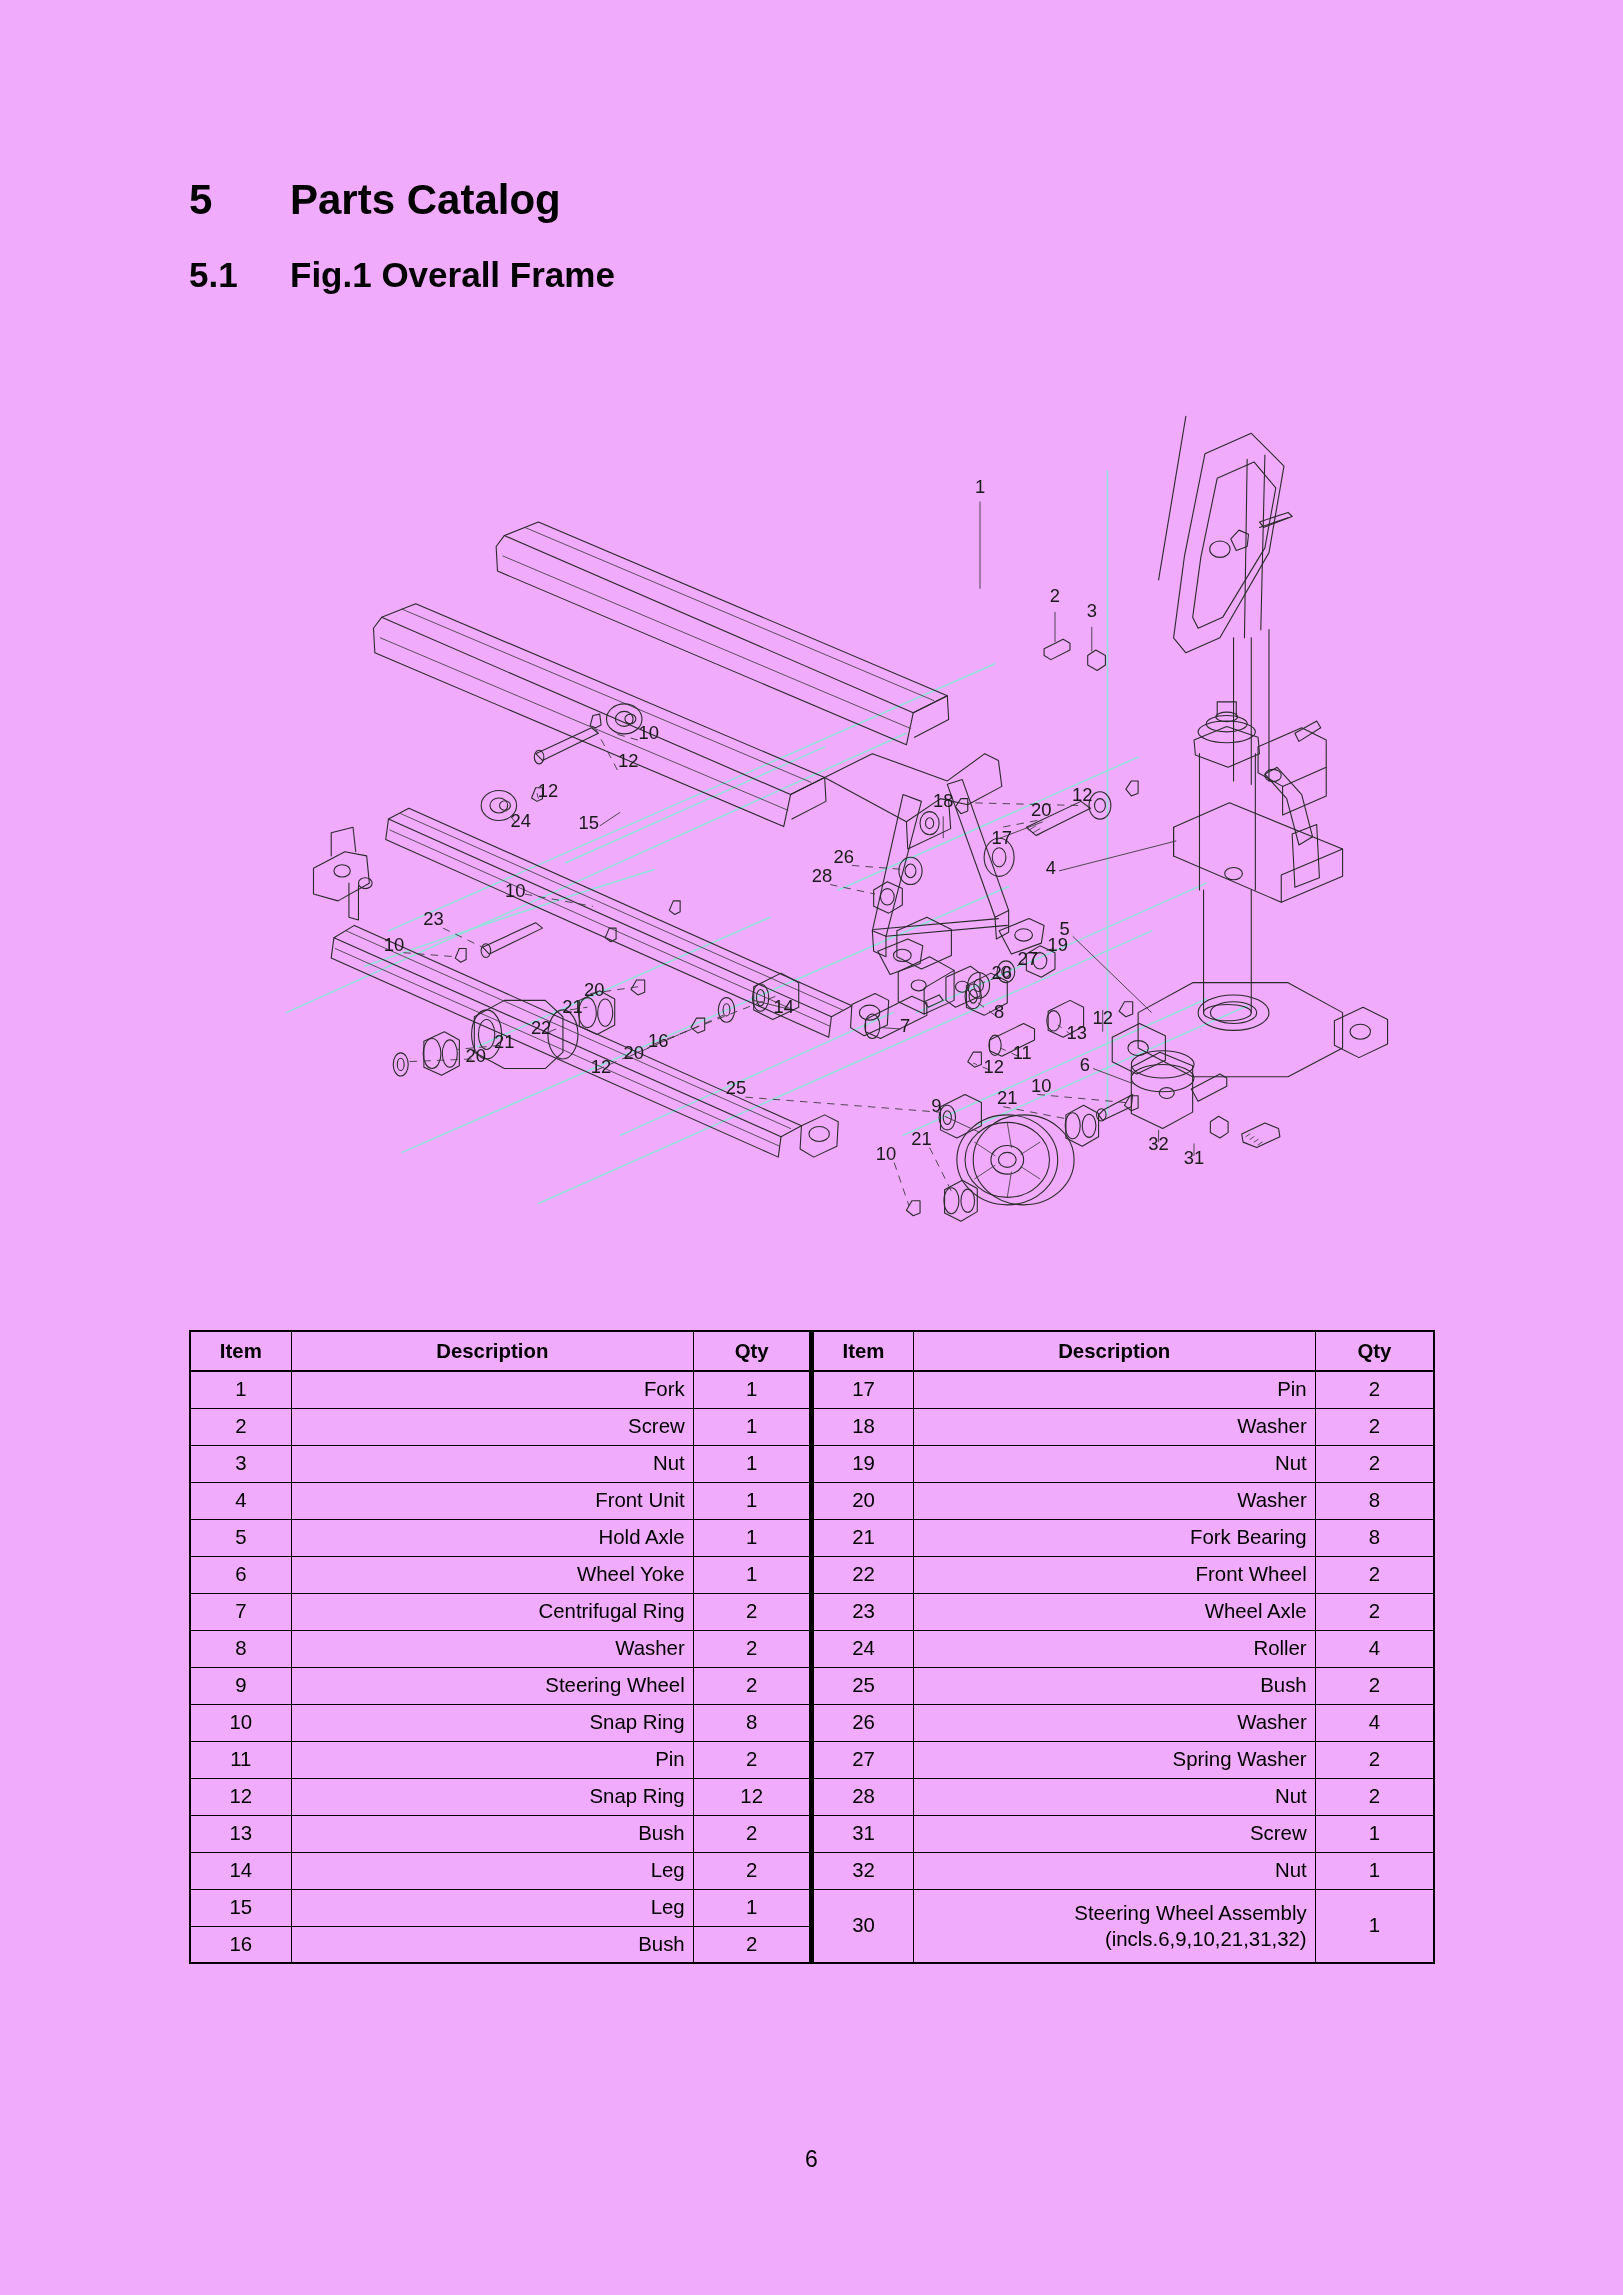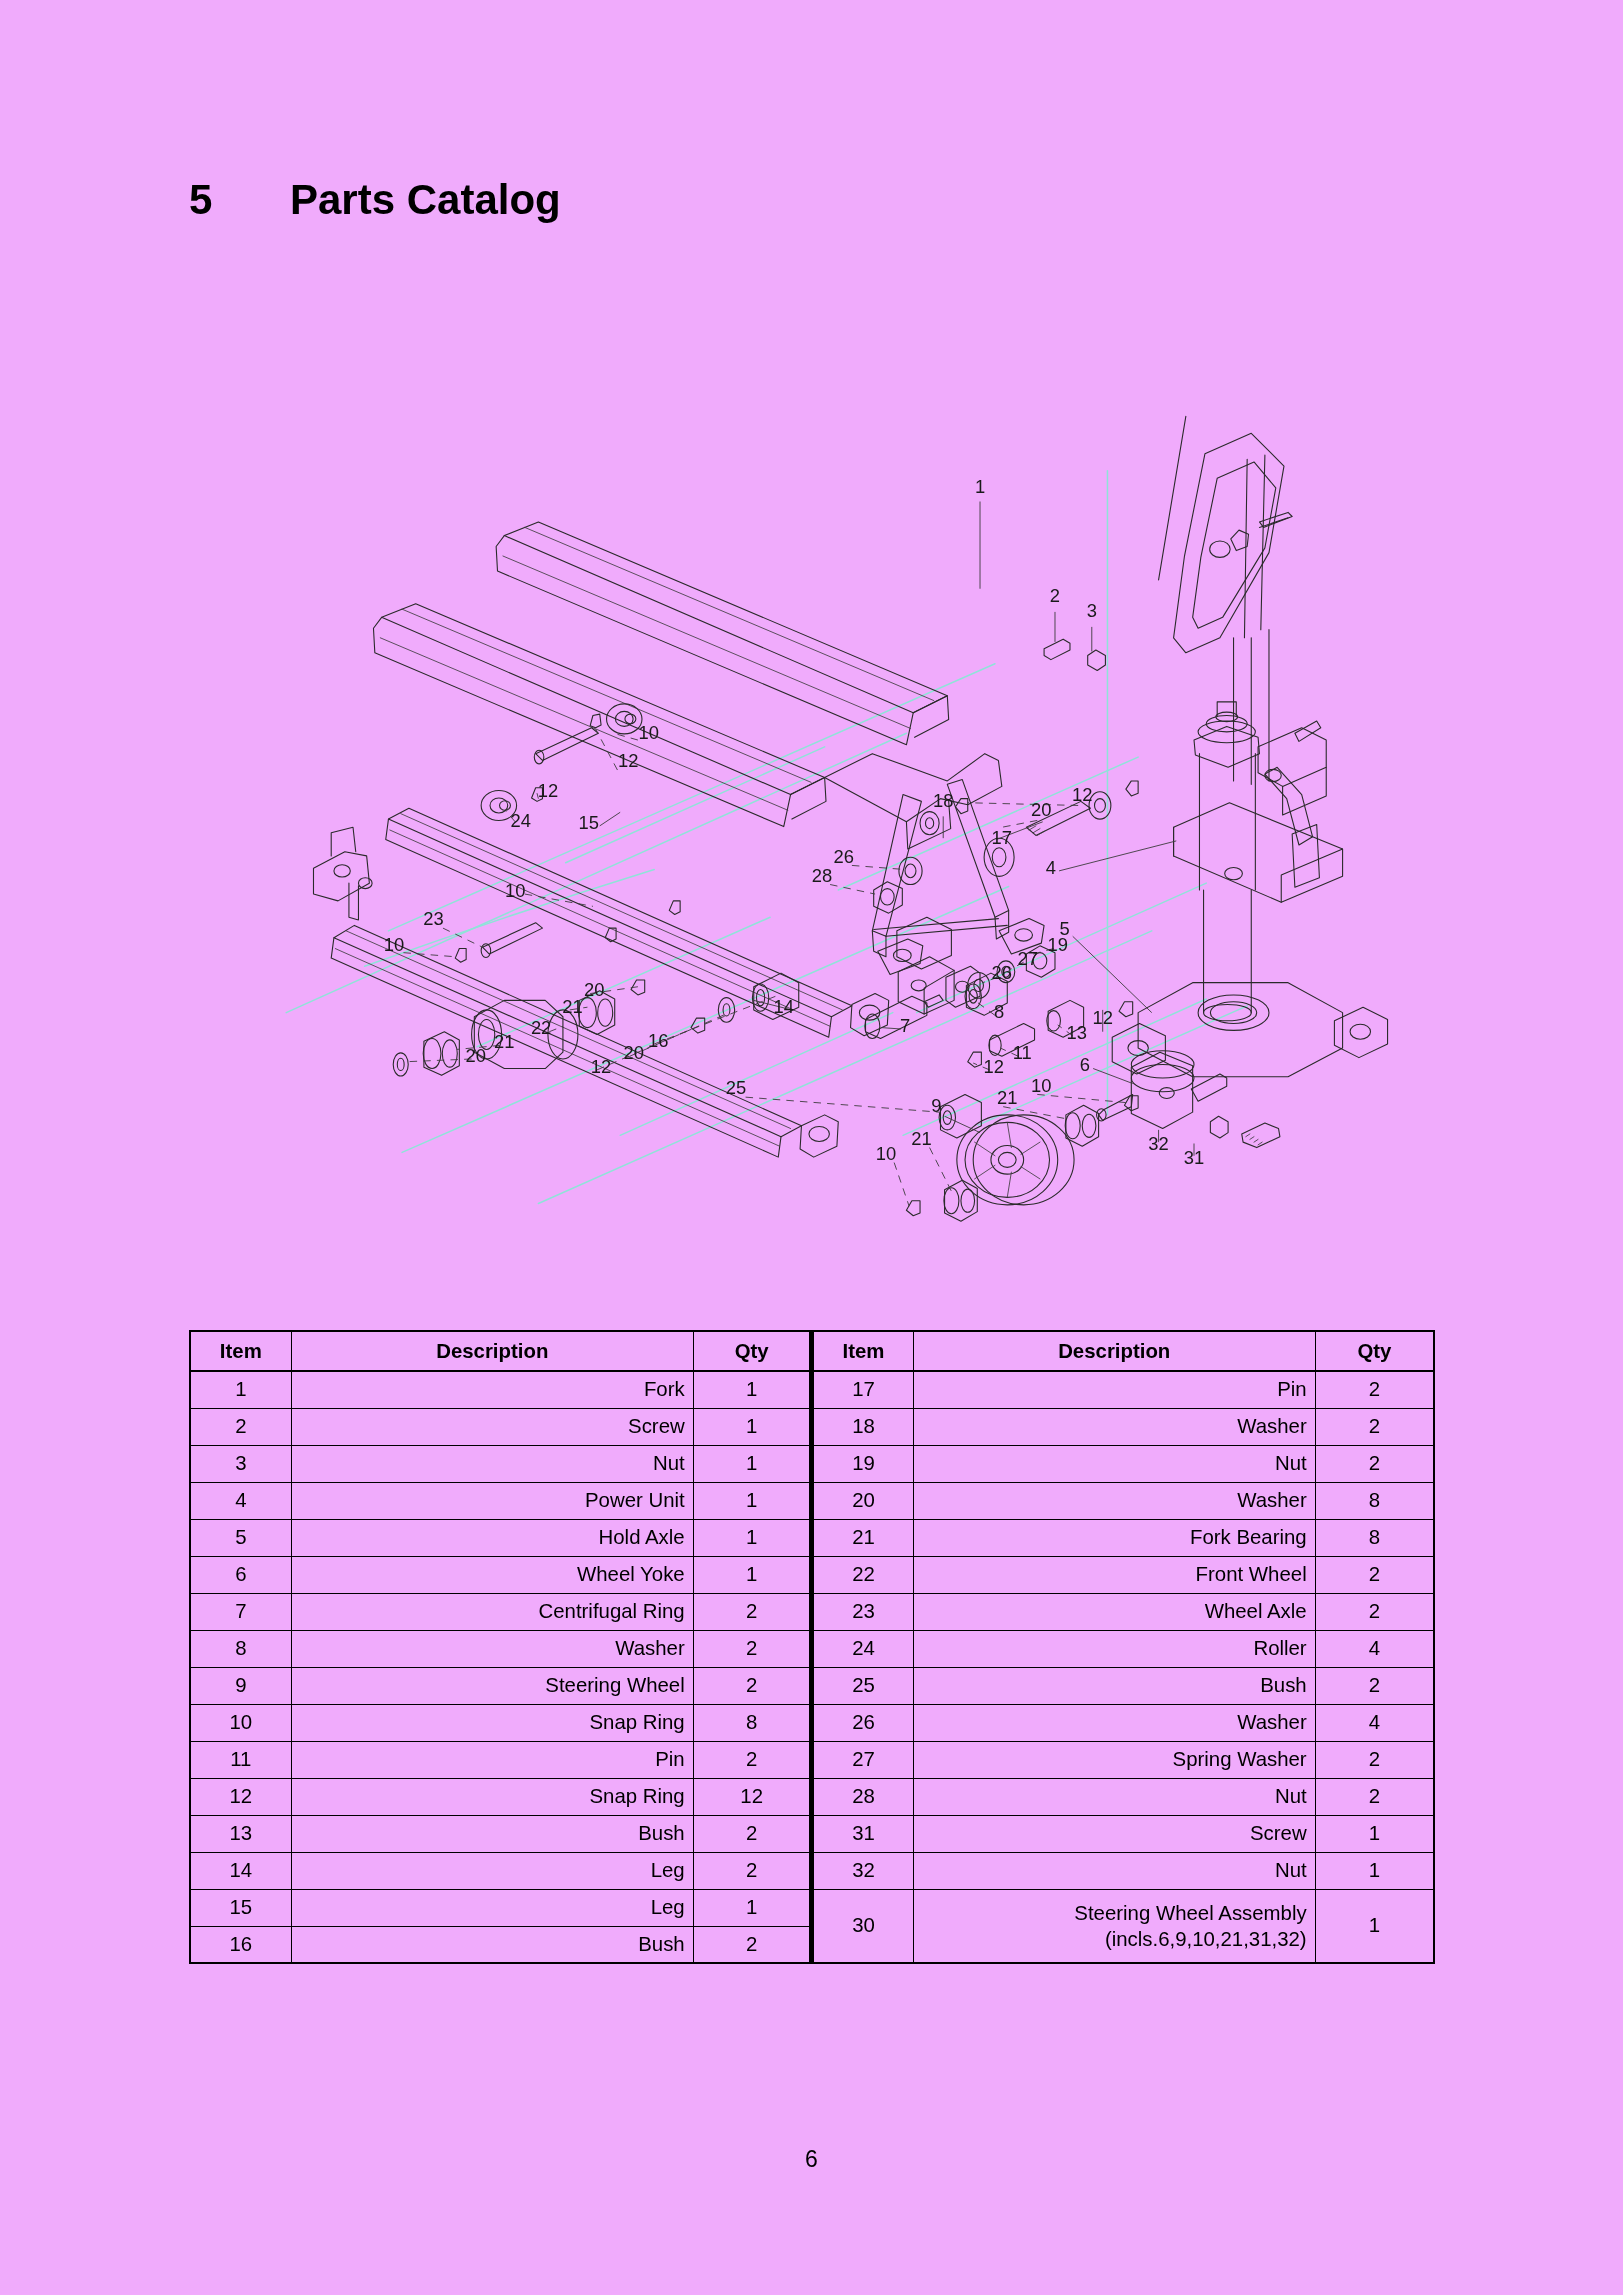--- a/index.html
+++ b/index.html
@@ -77,20 +77,23 @@
     text-align:center;font-size:23px;
   }
 </style>
 </head>
 <body>
 
 <div class="page">
 
   <div class="h1">
     <span class="num">5</span><span>Parts Catalog</span>
+  </div>
+  <div class="h2">
+    <span class="num">5.1</span><span>Fig.1 Overall Frame</span>
   </div>
 
   <div class="figure">
   <svg viewBox="0 0 1840 1180" xmlns="http://www.w3.org/2000/svg">
     <defs>
       <style>
         .ln{fill:none;stroke:#2a2a2a;stroke-width:1.6;stroke-linejoin:round;stroke-linecap:round;}
         .lnt{fill:none;stroke:#3a3a3a;stroke-width:1.2;stroke-linejoin:round;stroke-linecap:round;}
         .axis{fill:none;stroke:#8fe3d8;stroke-width:2.2;stroke-linecap:round;}
         .lead{fill:none;stroke:#3a3a3a;stroke-width:1.3;}
@@ -486,21 +489,21 @@
           <tr>
             <td class="item-cell">3</td>
             <td class="desc-cell">Nut</td>
             <td class="qty-cell">1</td>
             <td class="item-cell divider-left">19</td>
             <td class="desc-cell">Nut</td>
             <td class="qty-cell">2</td>
           </tr>
           <tr>
             <td class="item-cell">4</td>
-            <td class="desc-cell">Power Unit</td>
+            <td class="desc-cell">Front Unit</td>
             <td class="qty-cell">1</td>
             <td class="item-cell divider-left">20</td>
             <td class="desc-cell">Washer</td>
             <td class="qty-cell">8</td>
           </tr>
           <tr>
             <td class="item-cell">5</td>
             <td class="desc-cell">Hold Axle</td>
             <td class="qty-cell">1</td>
             <td class="item-cell divider-left">21</td>

